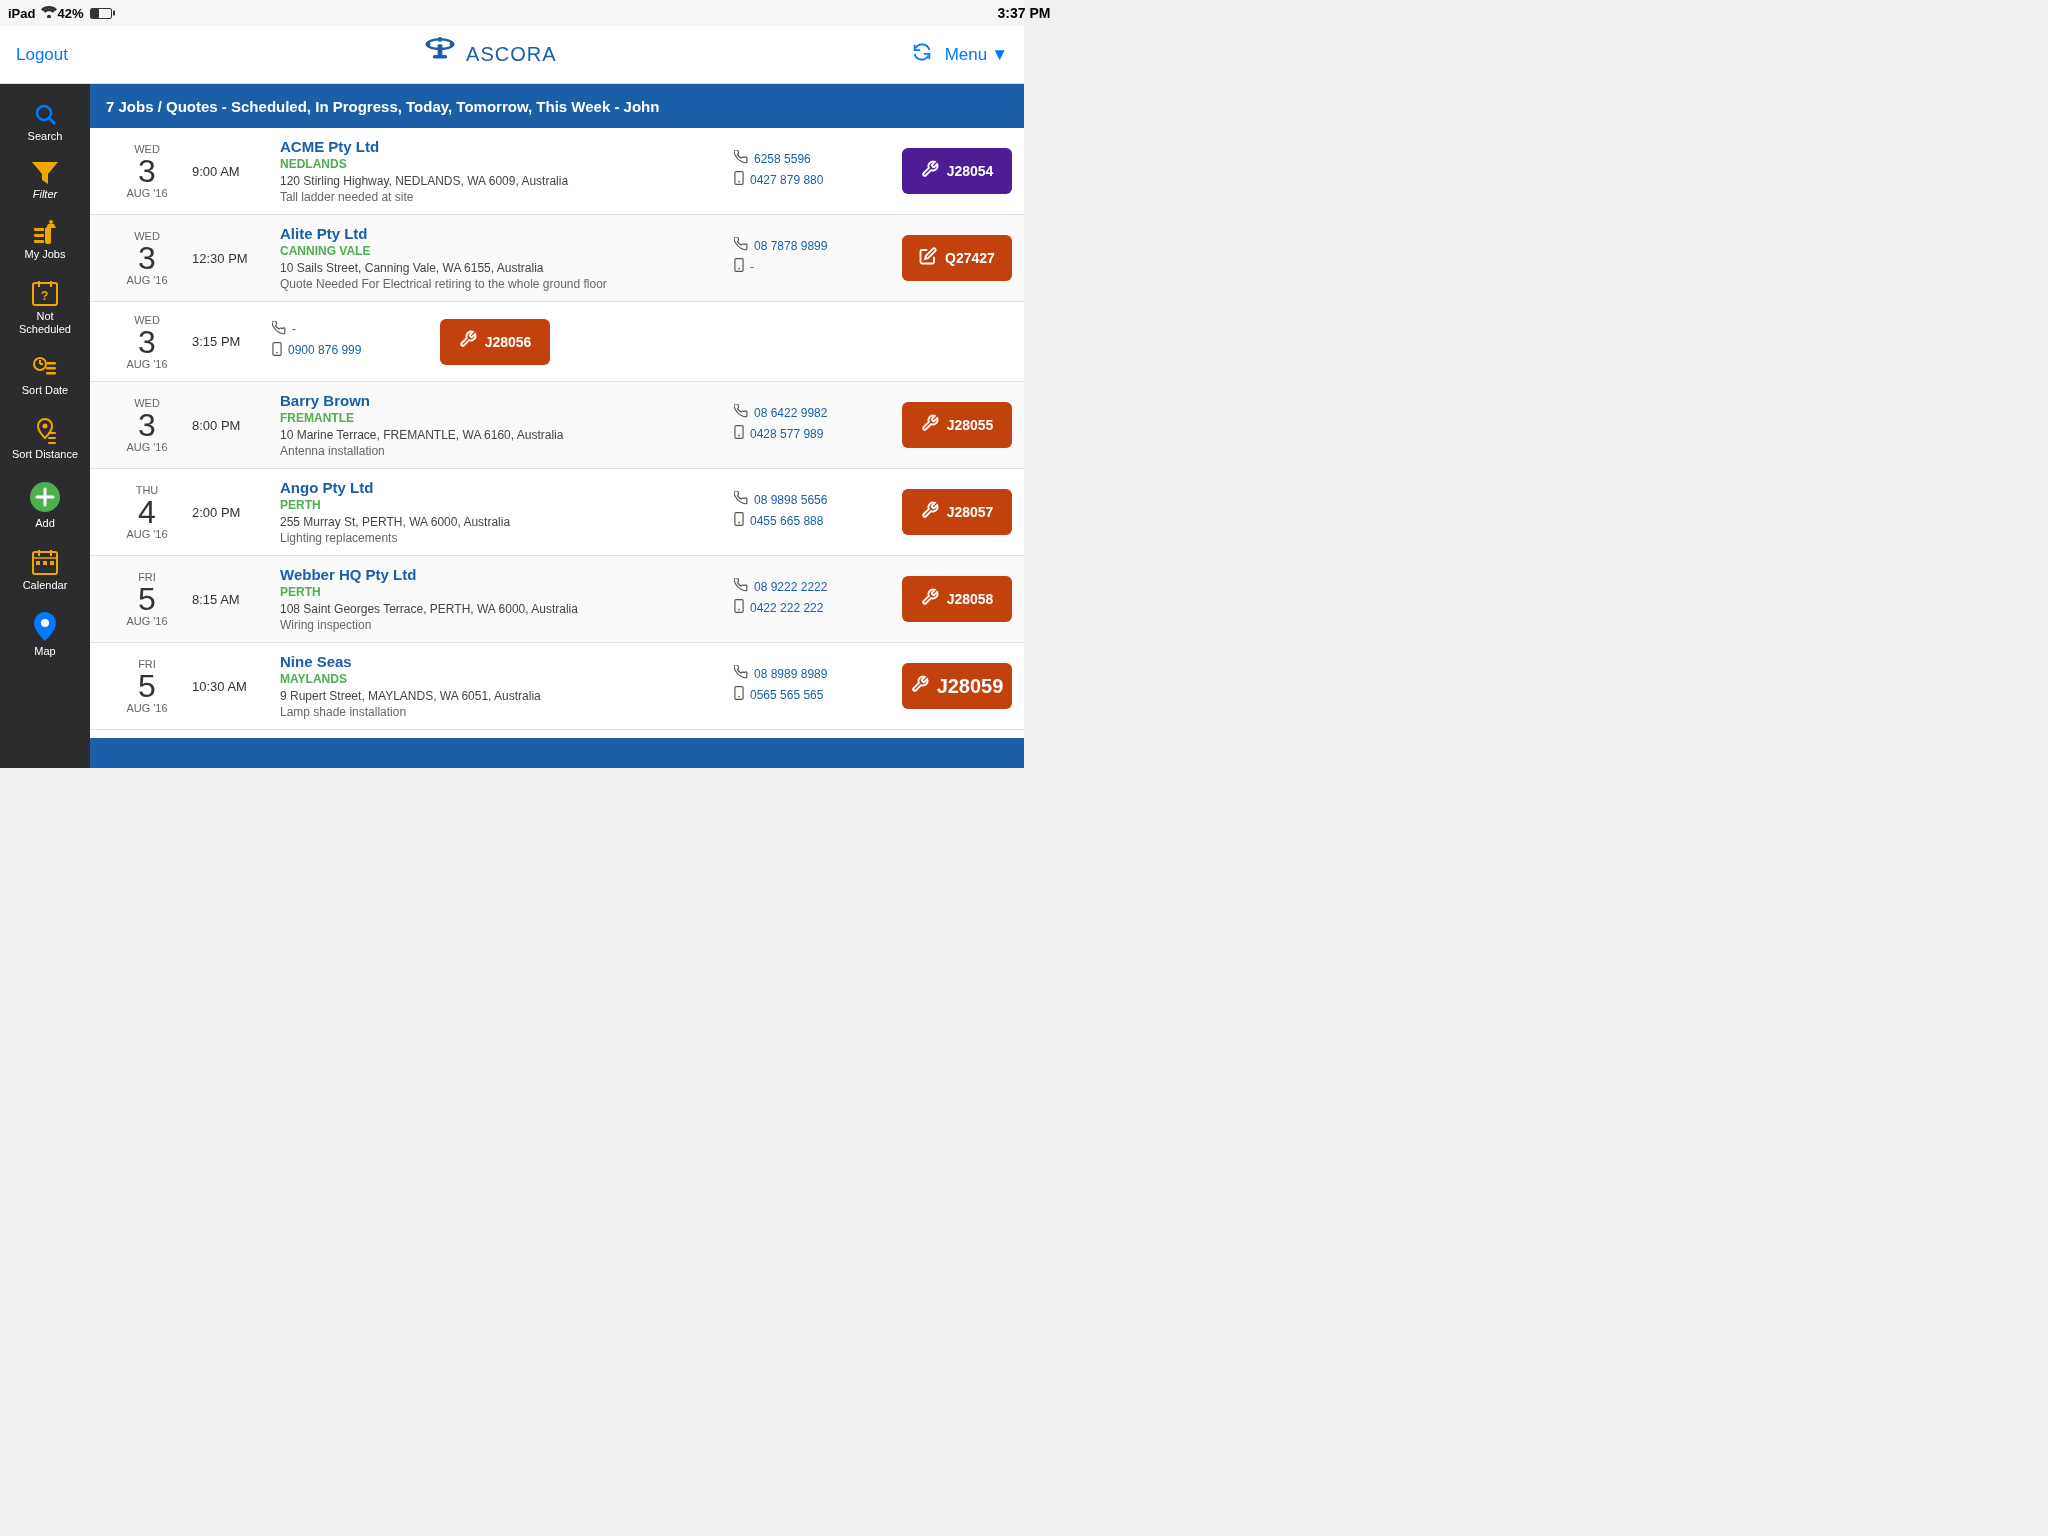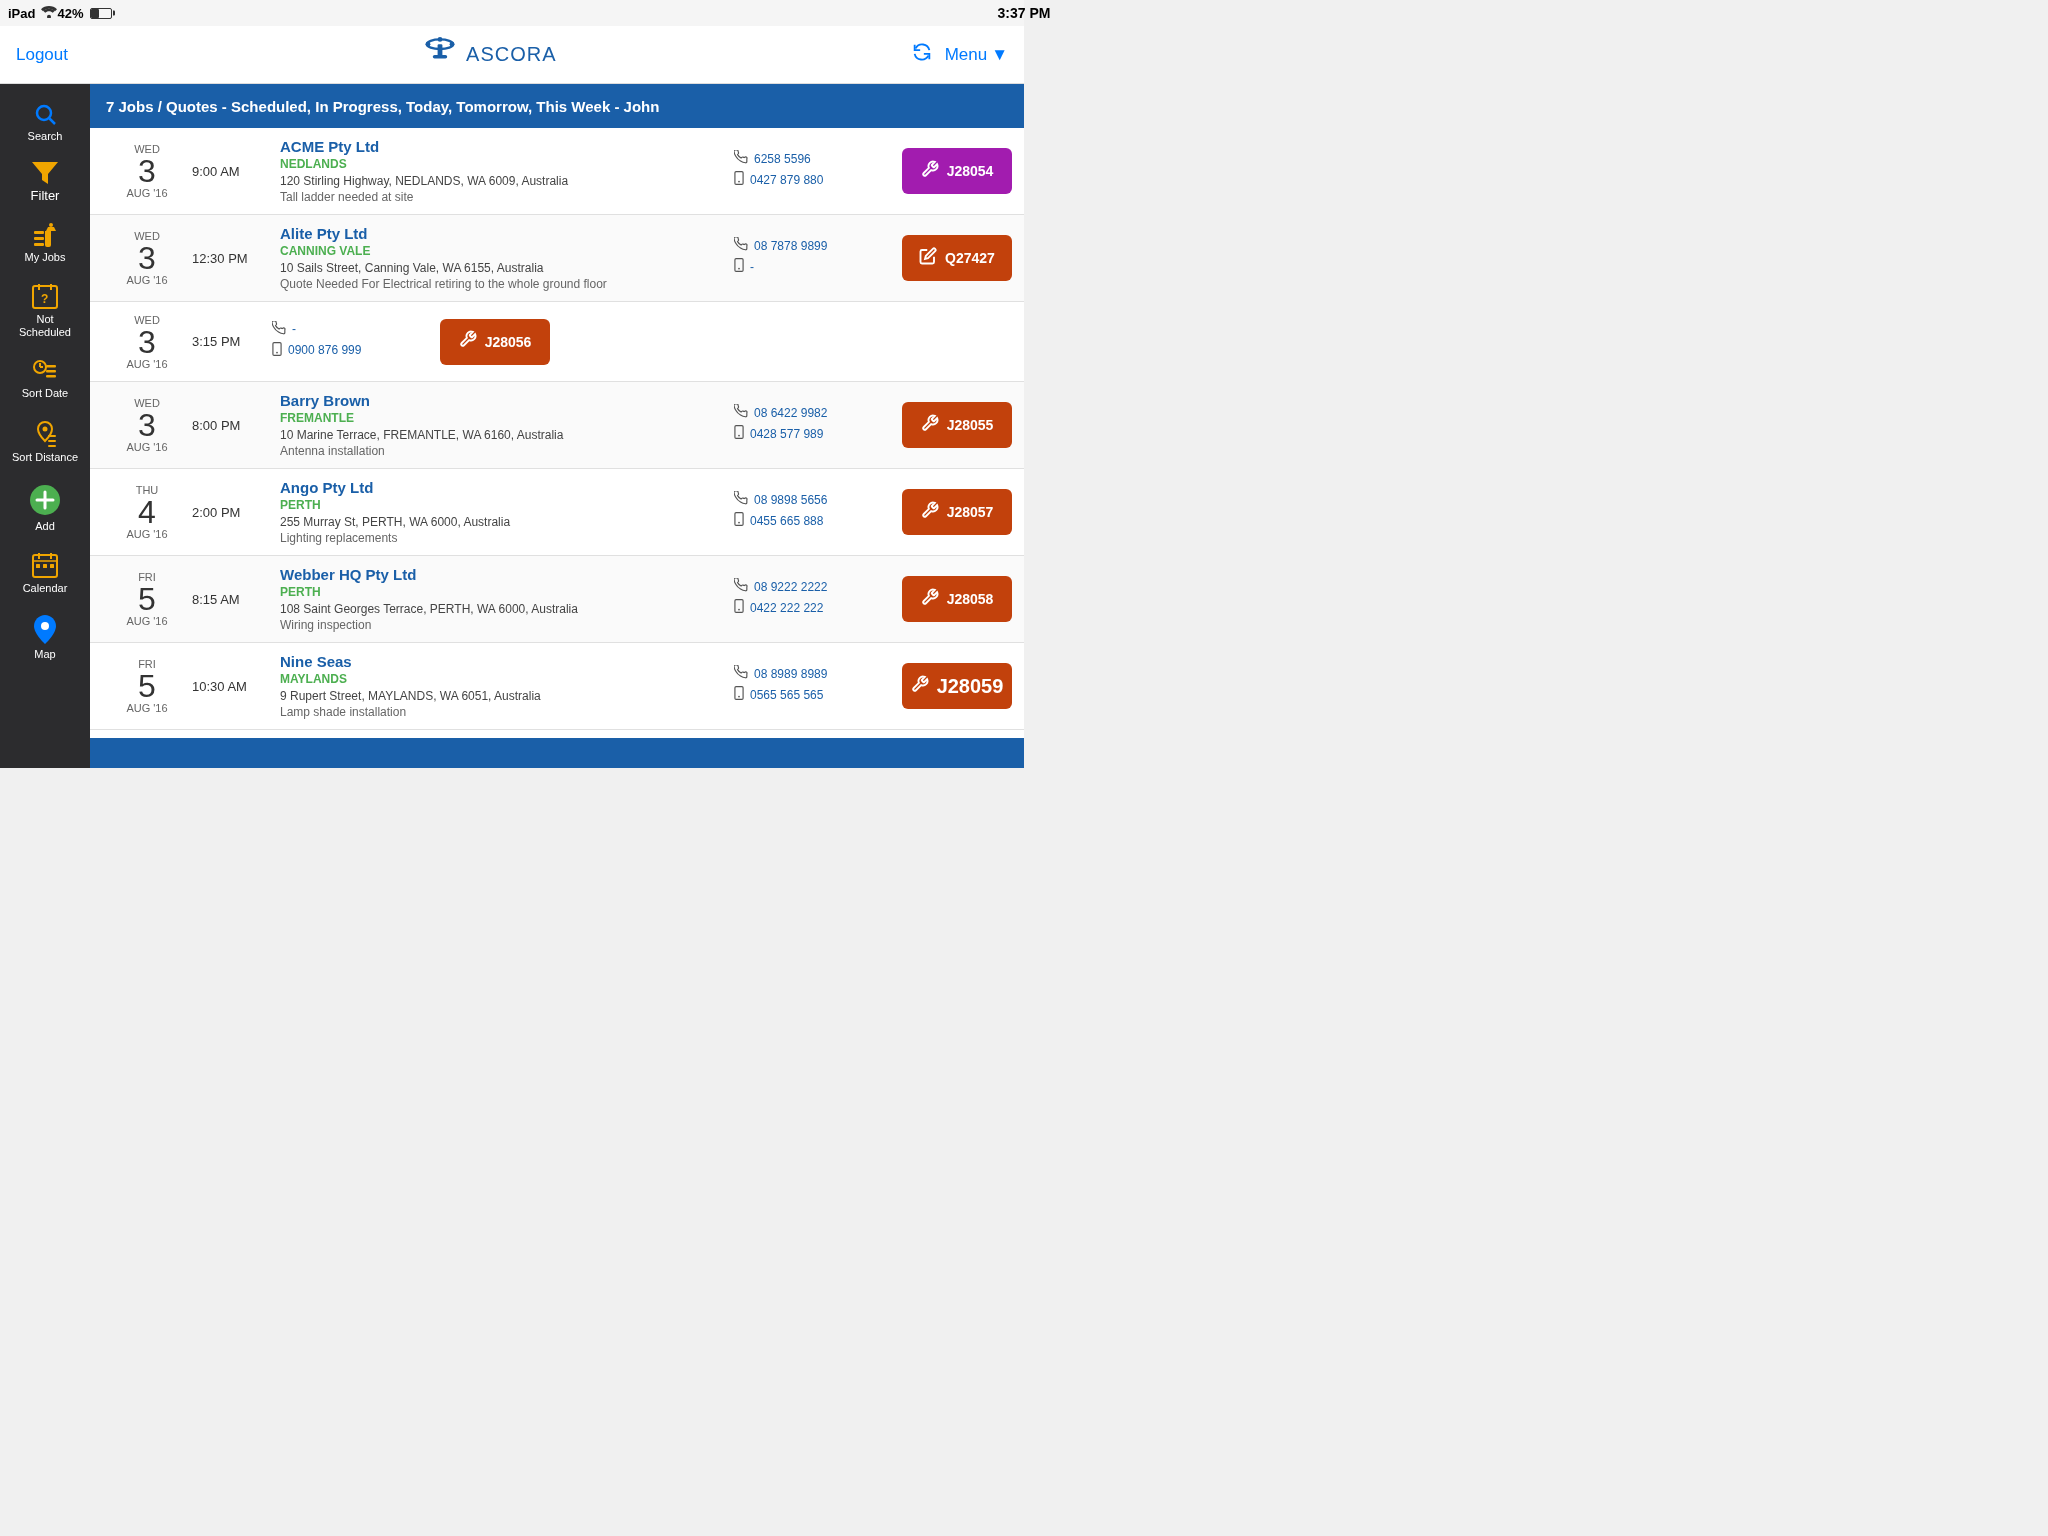--- a/index.html
+++ b/index.html
@@ -141,21 +141,21 @@
       display: flex;
       align-items: center;
       justify-content: center;
       gap: 8px;
       font-size: 16px;
       font-weight: 700;
       color: white;
       cursor: pointer;
       border: none;
     }
-    .job-button.blue { background: #a21caf; }
+    .job-button.blue { background: #4c1d95; }
     .job-button.green { background: #c2410c; }
     .job-button-icon { font-size: 18px; }
 
     
     .footer-bar {
       background: #1a5fa8;
       height: 30px;
     }
   </style>
 </head>
@@ -223,21 +223,21 @@
       </span>
       <span style="color:white;font-size:11px;">Search</span>
     </div>
 
     <div class="sidebar-item">
       <span class="sidebar-icon">
         <svg width="26" height="22" viewBox="0 0 26 22" fill="#f0a500">
           <polygon points="0,0 26,0 16,12 16,22 10,18 10,12"></polygon>
         </svg>
       </span>
-      <span style="color:white;font-size:13px;">Filter</span>
+      <span style="color:white;font-size:11px;font-style:italic;">Filter</span>
     </div>
 
     <div class="sidebar-item">
       <span class="sidebar-icon icon-myjobs">
         <svg width="26" height="24" viewBox="0 0 26 24" fill="#f0a500">
           <rect x="2" y="8" width="10" height="3" rx="1"></rect>
           <rect x="2" y="14" width="10" height="3" rx="1"></rect>
           <rect x="2" y="20" width="10" height="3" rx="1"></rect>
           <path d="M16 4 L22 4 L24 8 L14 8 L16 4Z"></path>
           <path d="M19 8 L19 22 Q19 24 17 24 L15 24 Q13 24 13 22 L13 8Z" fill="#f0a500"></path>

